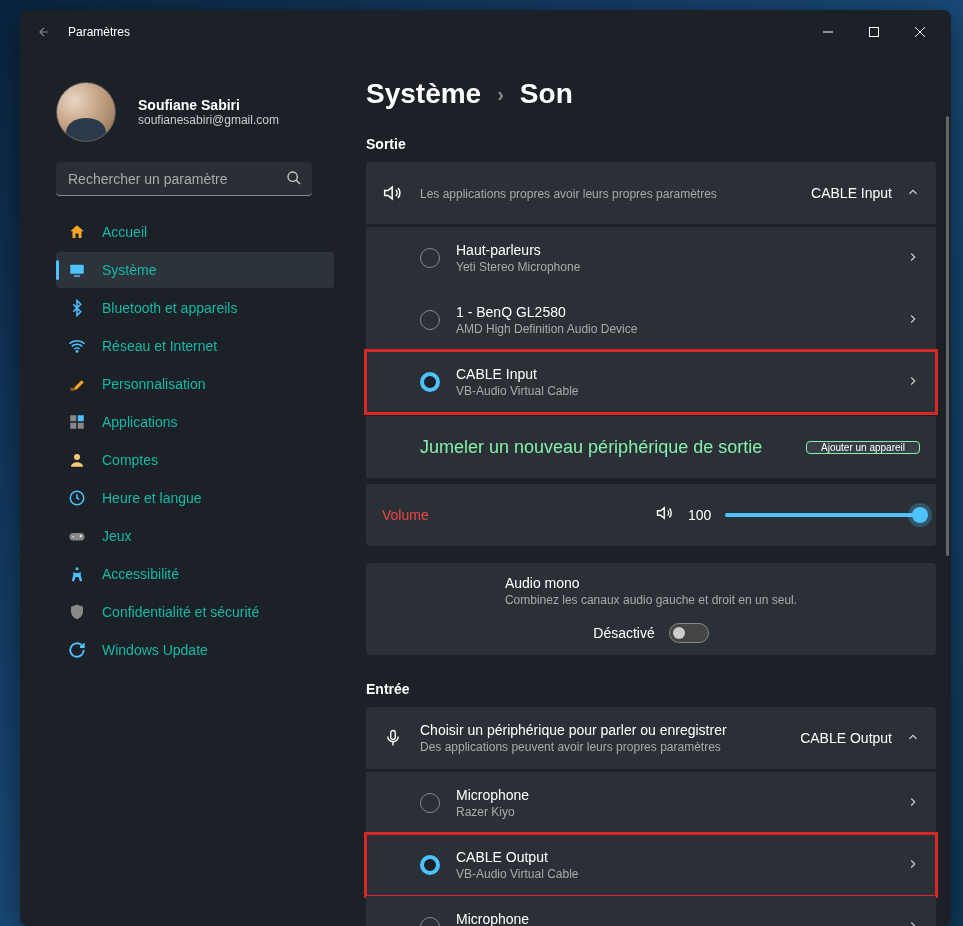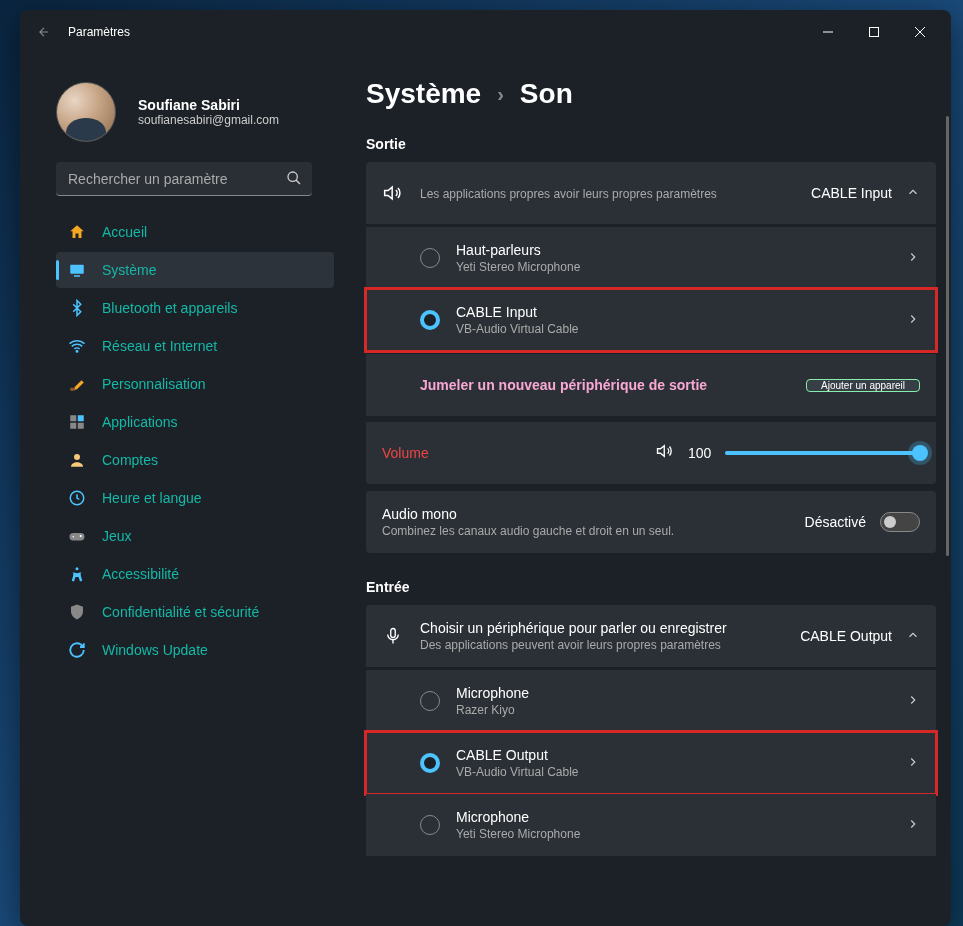--- a/index.html
+++ b/index.html
@@ -251,55 +251,67 @@
       <div class="card-text">
         <div class="card-title">Haut-parleurs</div>
         <div class="card-sub">Yeti Stereo Microphone</div>
       </div>
       <div class="card-right">
                 <span class="chev"><svg width="14" height="14" viewBox="0 0 24 24" fill="none" stroke="currentColor" stroke-width="2">
                     <path d="M9 18l6-6-6-6"></path>
                   </svg></span>
               </div>
             </div>
+            <div class="card sub">
+      <div class="radio "></div>
+      <div class="card-text">
+        <div class="card-title">1 - BenQ GL2580</div>
+        <div class="card-sub">AMD High Definition Audio Device</div>
+      </div>
+      <div class="card-right">
+                <span class="chev"><svg width="14" height="14" viewBox="0 0 24 24" fill="none" stroke="currentColor" stroke-width="2">
+                    <path d="M9 18l6-6-6-6"></path>
+                  </svg></span>
+              </div>
+            </div>
             <div class="card sub highlight">
       <div class="radio selected"></div>
       <div class="card-text">
         <div class="card-title">CABLE Input</div>
         <div class="card-sub">VB-Audio Virtual Cable</div>
       </div>
       <div class="card-right">
                 <span class="chev"><svg width="14" height="14" viewBox="0 0 24 24" fill="none" stroke="currentColor" stroke-width="2">
                     <path d="M9 18l6-6-6-6"></path>
                   </svg></span>
               </div>
             </div>
           </div>
         <div class="card sub pair-row" style="padding-left:54px;">
-          <span style="color:#f9a8d4;font-size:14px;font-weight:bold;">Jumeler un nouveau périphérique de sortie</span>
+          <span style="color:#86efac;font-size:18px;">Jumeler un nouveau périphérique de sortie</span>
           <button class="btn">Ajouter un appareil</button>
         </div>
         <div class="card" style="border-radius:0 0 4px 4px;margin-top:3px;">
           <div class="card-text vol-row" style="display:flex;align-items:center;width:100%;gap:14px;">
             <span style="color:#ef4444;font-size:14px;flex:0 0 auto;width:260px;">Volume</span>
             <span style="color:#fff;">
               <svg width="18" height="18" viewBox="0 0 24 24" fill="none" stroke="currentColor" stroke-width="1.8">
                   <path d="M11 5 6 9H2v6h4l5 4V5z"></path>
                   <path d="M15.5 8.5a5 5 0 0 1 0 7"></path>
                   <path d="M18 6a9 9 0 0 1 0 12"></path>
                 </svg>
             </span>
             <span style="color:#fff;font-size:14px;">100</span>
             <div class="slider">
               <div class="slider-fill"></div>
                 <div class="slider-thumb"></div>
             </div>
           </div>
         </div>
-        <div class="card" style="margin-top:4px;border-radius:4px;">
+        <div class="card" style="margin-top:14px;border-radius:4px;flex-direction:column;">
           <div class="card-text">
             <div class="card-title">Audio mono</div>
             <div class="card-sub">Combinez les canaux audio gauche et droit en un seul.</div>
           </div>
           <div class="card-right">
             <span class="toggle-label">Désactivé</span>
             <div class="toggle">
                 <div class="toggle-knob"></div>
               </div>
           </div>

